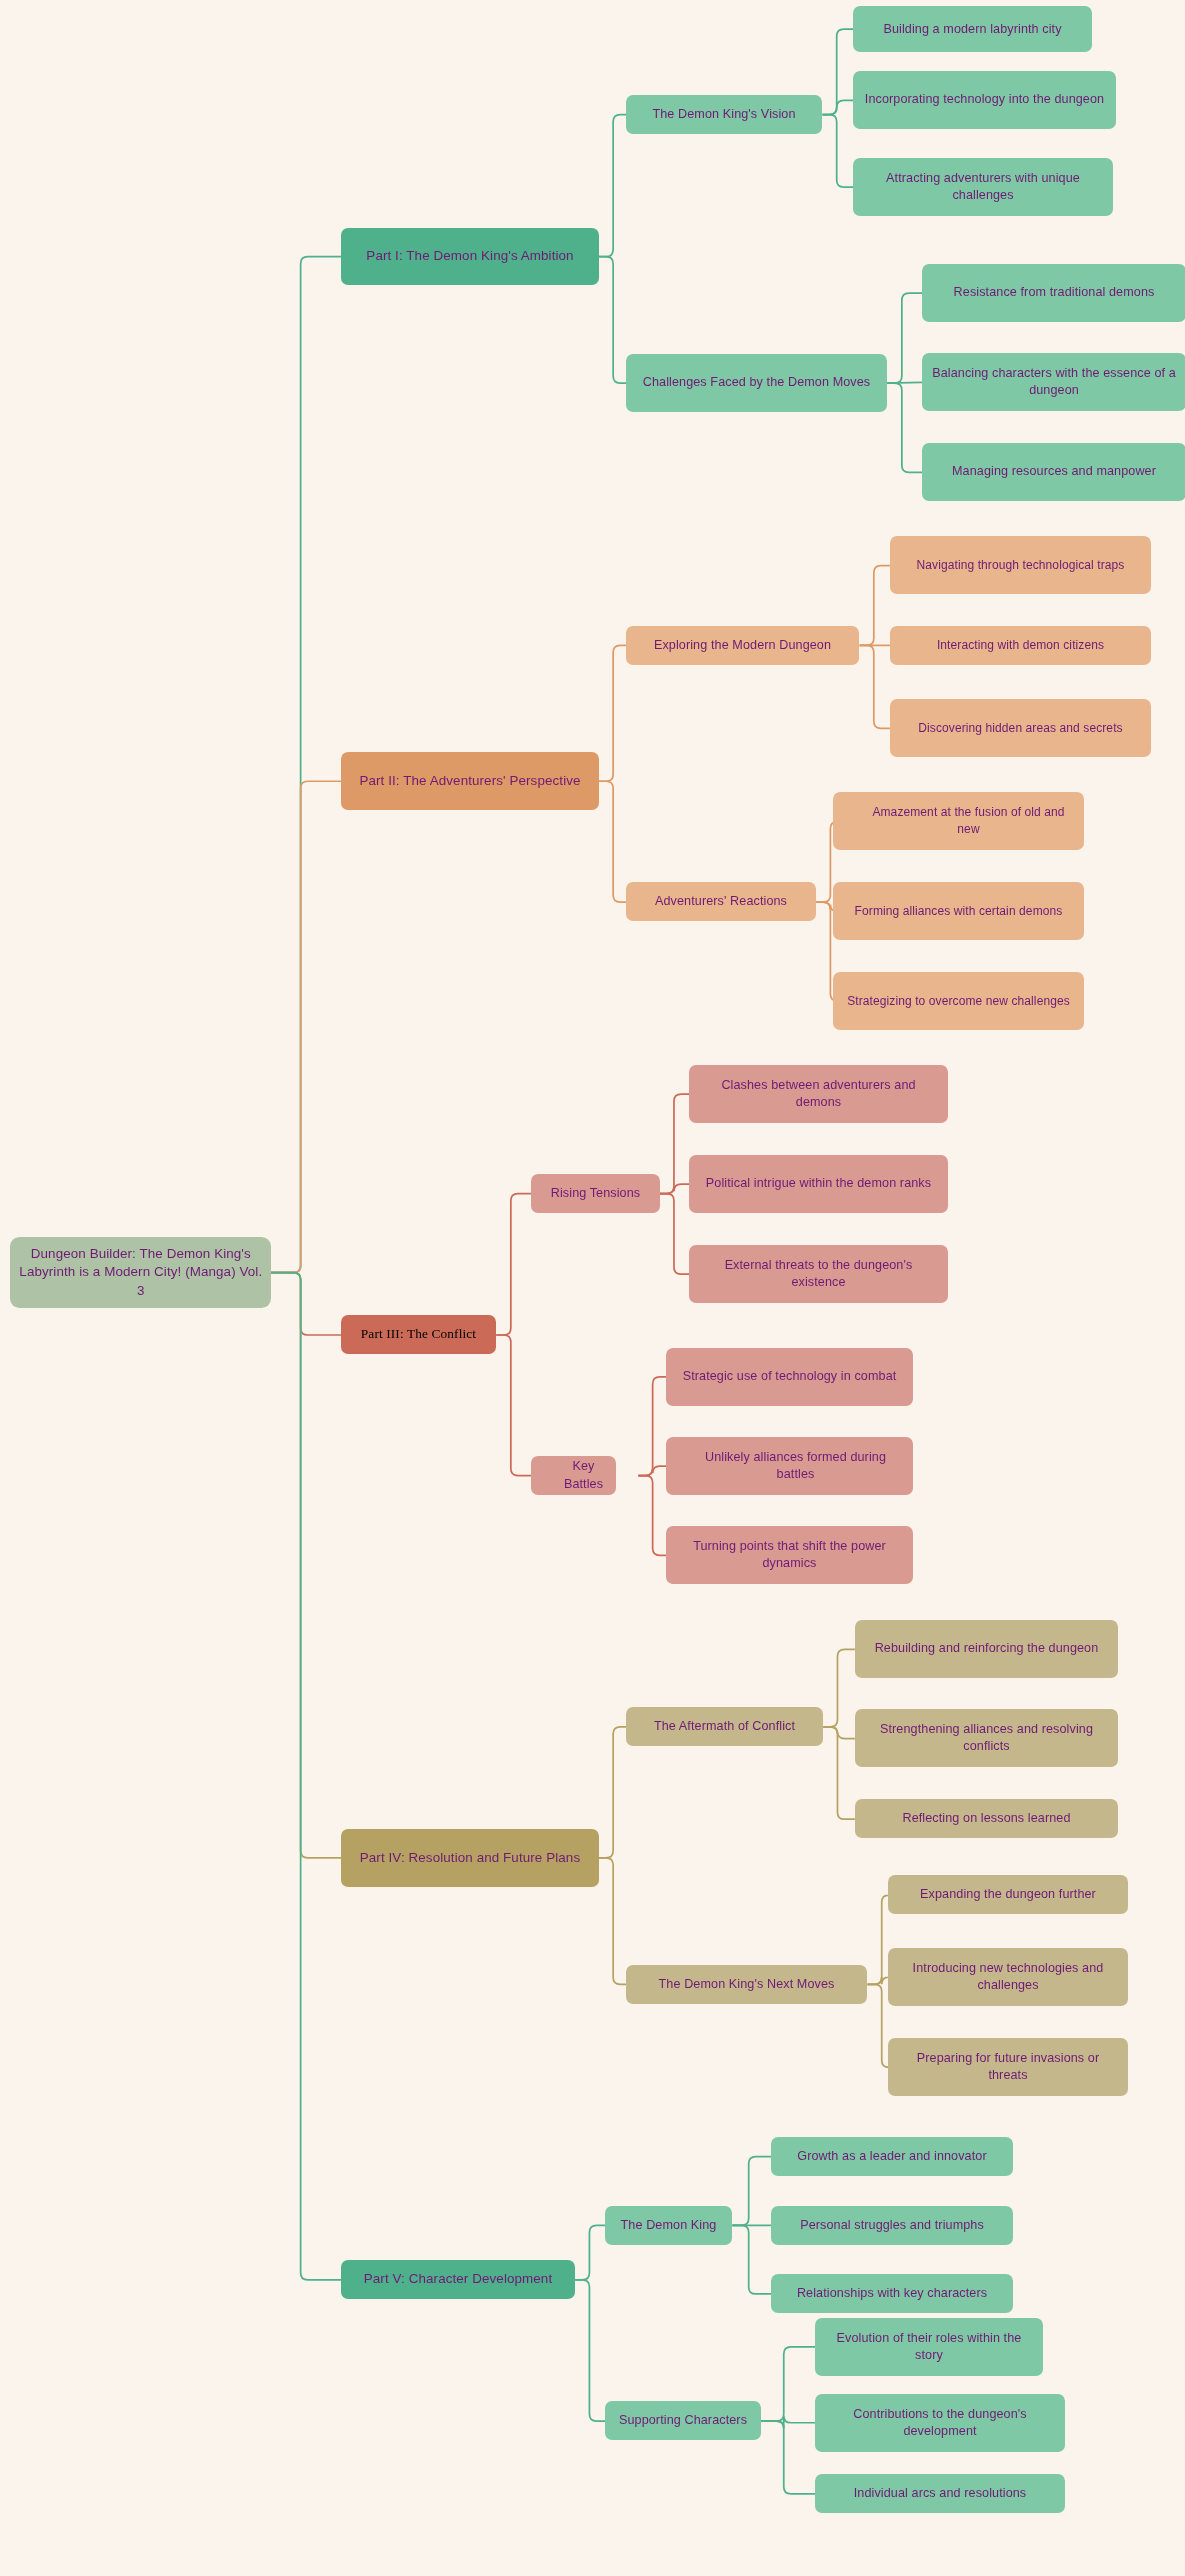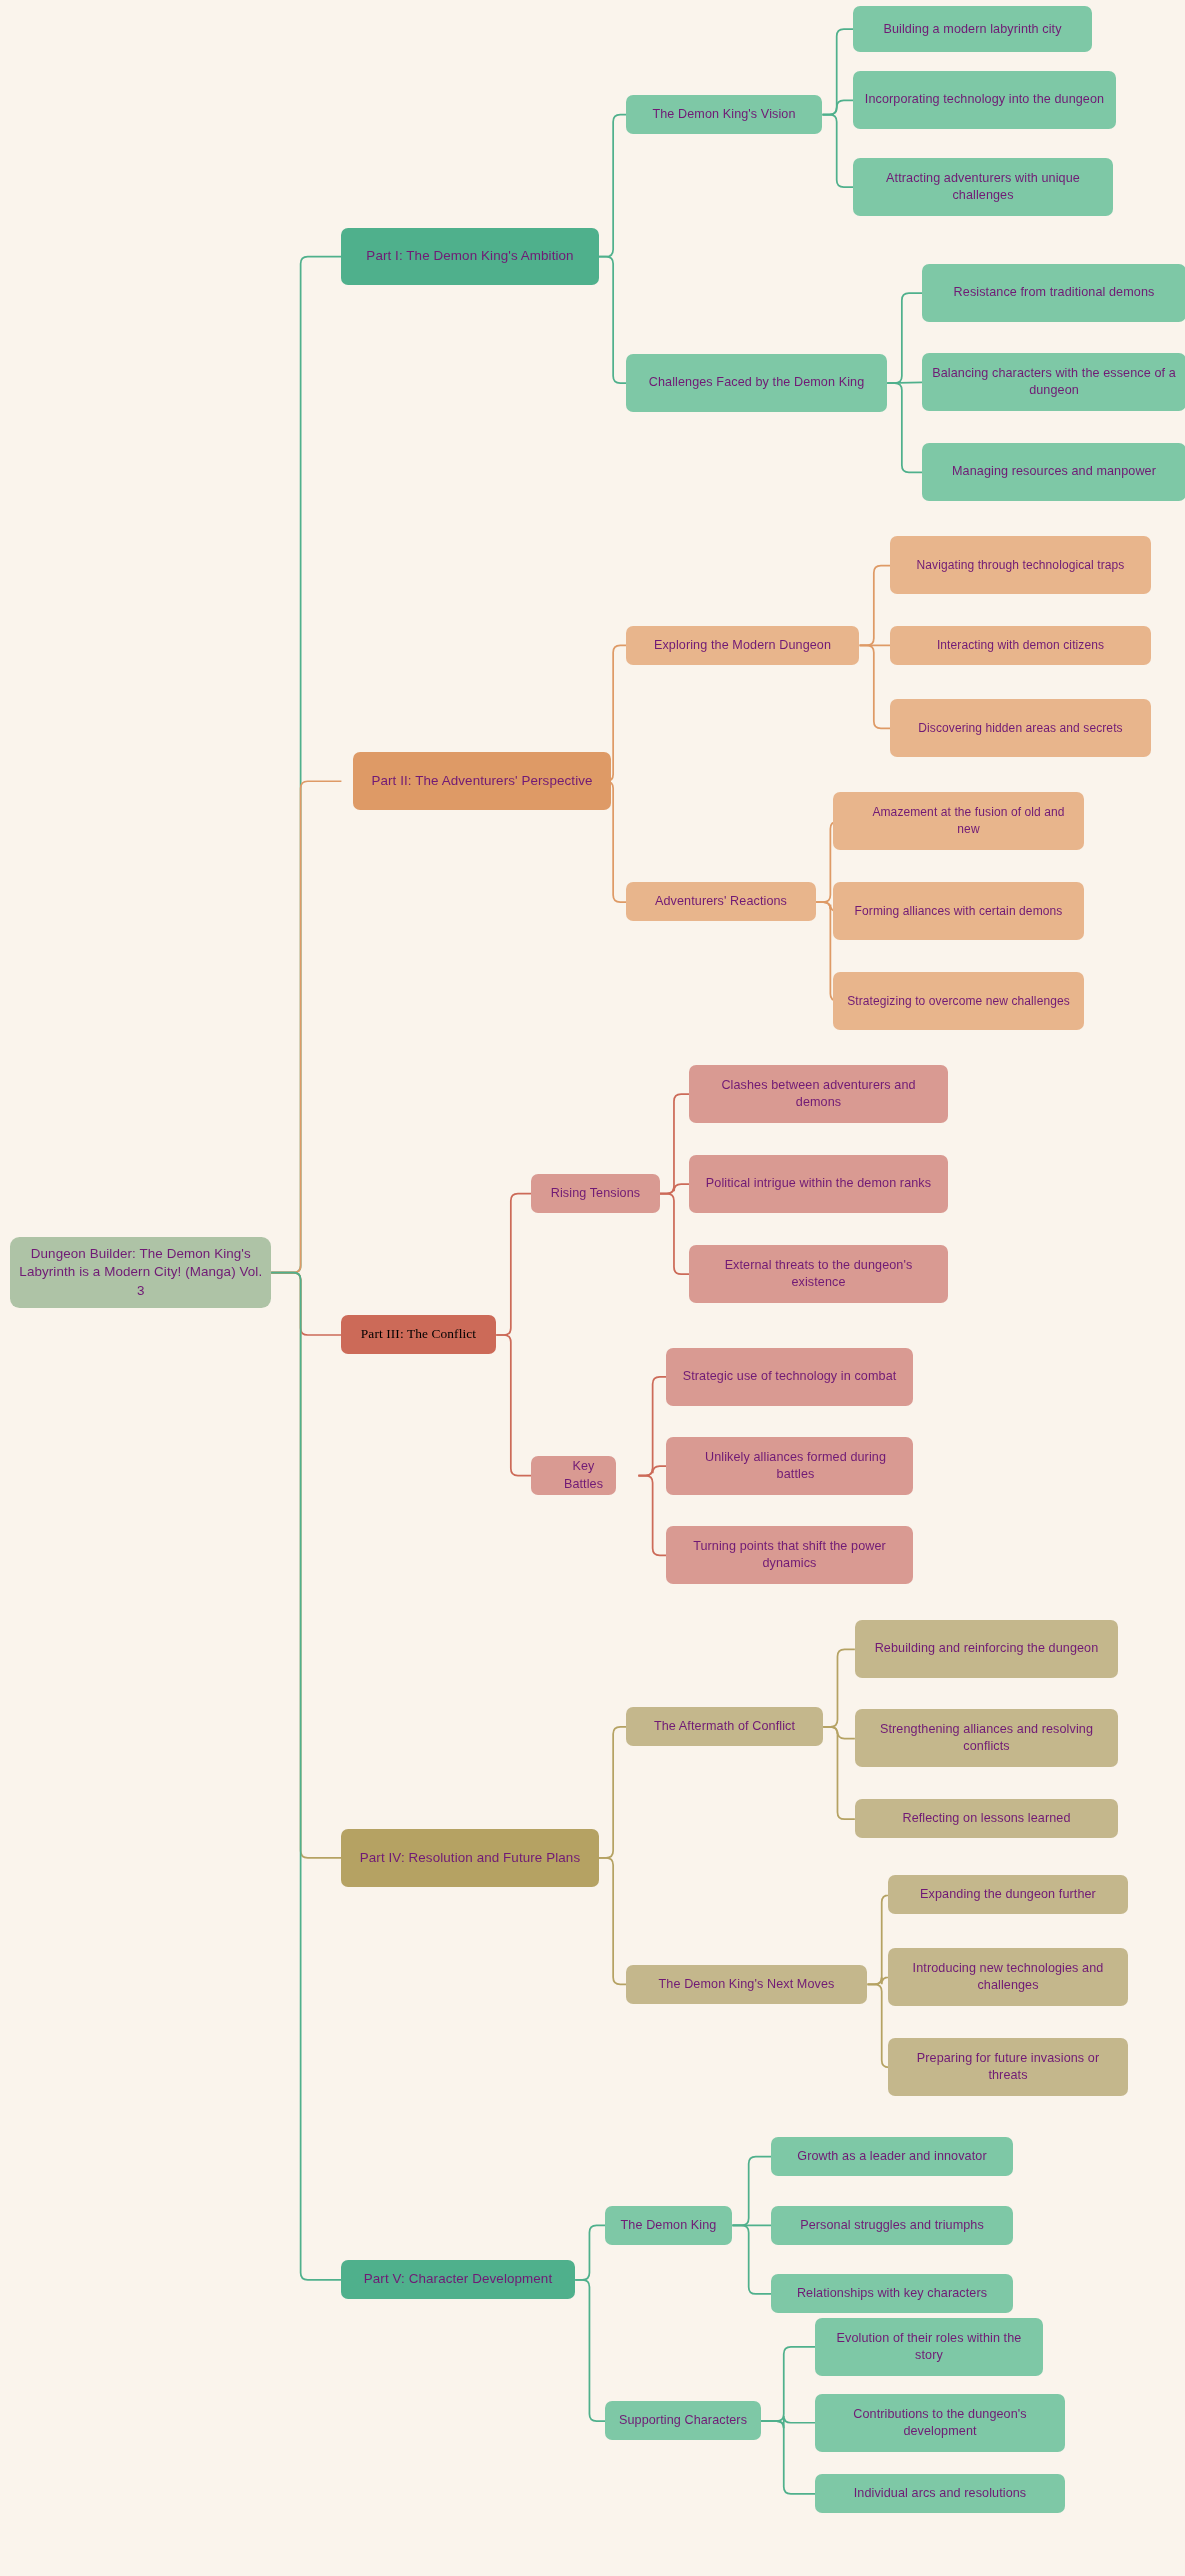--- a/index.html
+++ b/index.html
@@ -28,21 +28,21 @@
     justify-content: center;
     text-align: center;
     border-radius: 7.1px;
     color: #701a75;
     line-height: 1.38;
     padding: 4.7px 8px;
     letter-spacing: 0.1px;
   }
   .n-root   { background: #aec3a6; font-size: 13.4px; border-radius: 9.5px; }
   .n-br1    { background: #4fb08c; font-size: 13.4px; }
-  .n-br2    { background: #de9a66; font-size: 13.4px; margin-left: 12px; }
+  .n-br2    { background: #de9a66; font-size: 13.4px; }
   .n-br3    { background: #cc6a58; font-size: 13.4px; color: #000000; font-family: Liberation Serif, serif; }
   .n-br4    { background: #b5a263; font-size: 13.4px; }
   .n-br5    { background: #4fb08c; font-size: 13.4px; }
 
   .n-mid1   { background: #7ec8a6; font-size: 12.6px; }
   .n-mid2   { background: #e8b58c; font-size: 12.6px; }
   .n-mid3   { background: #d99a92; font-size: 12.6px; }
   .n-mid4   { background: #c4b78c; font-size: 12.6px; }
   .n-mid5   { background: #7ec8a6; font-size: 12.6px; }
 
@@ -106,21 +106,21 @@
       <path d="M 963 3065 L 982.98 3065 Q 991.98 3065 991.98 3074 L 991.98 3058 Q 991.98 3067 1000.98 3067 L 1032 3067" stroke="#4fb08c"></path>
       <path d="M 963 3065 L 982.98 3065 Q 991.98 3065 991.98 3074 L 991.98 3148 Q 991.98 3157 1000.98 3157 L 1032 3157" stroke="#4fb08c"></path>
     </svg>
   <div id="node-layer">
       <div class="node n-root" style="left: 10.3px; top: 1237px; width: 261px; height: 71px;">Dungeon Builder: The Demon King's Labyrinth is a Modern City! (Manga) Vol. 3</div>
       <div class="node n-br1" style="left: 341px; top: 228px; width: 258px; height: 57px;">Part I: The Demon King's Ambition</div>
       <div class="node n-mid1" style="left: 626px; top: 95px; width: 196px; height: 39px;">The Demon King's Vision</div>
       <div class="node n-leaf1" style="left: 853px; top: 6.3px; width: 239px; height: 46px;">Building a modern labyrinth city</div>
       <div class="node n-leaf1" style="left: 853px; top: 71px; width: 263px; height: 58px;">Incorporating technology into the dungeon</div>
       <div class="node n-leaf1" style="left: 853px; top: 158px; width: 260px; height: 58px;">Attracting adventurers with unique challenges</div>
-      <div class="node n-mid1" style="left: 626px; top: 354px; width: 261px; height: 58px;">Challenges Faced by the Demon King</div>
+      <div class="node n-mid1" style="left: 626px; top: 354px; width: 261px; height: 58px;">Challenges Faced by the Demon Moves</div>
       <div class="node n-leaf1" style="left: 922px; top: 264px; width: 264px; height: 58px;">Resistance from traditional demons</div>
       <div class="node n-leaf1" style="left: 922px; top: 353px; width: 264px; height: 58px;">Balancing characters with the essence of a dungeon</div>
       <div class="node n-leaf1" style="left: 922px; top: 443px; width: 264px; height: 58px;">Managing resources and manpower</div>
       <div class="node n-br2" style="left: 341px; top: 752px; width: 258px; height: 58px;">Part II: The Adventurers' Perspective</div>
       <div class="node n-mid2" style="left: 626px; top: 626px; width: 233px; height: 39px;">Exploring the Modern Dungeon</div>
       <div class="node n-leaf2" style="left: 890px; top: 536px; width: 261px; height: 58px;">Navigating through technological traps</div>
       <div class="node n-leaf2" style="left: 890px; top: 626px; width: 261px; height: 39px;">Interacting with demon citizens</div>
       <div class="node n-leaf2" style="left: 890px; top: 699px; width: 261px; height: 58px;">Discovering hidden areas and secrets</div>
       <div class="node n-mid2" style="left: 626px; top: 882px; width: 190px; height: 39px;">Adventurers' Reactions</div>
       <div class="node n-leaf2" style="left: 833px; top: 792px; width: 251px; height: 58px; padding-left: 28px;">Amazement at the fusion of old and new</div>

